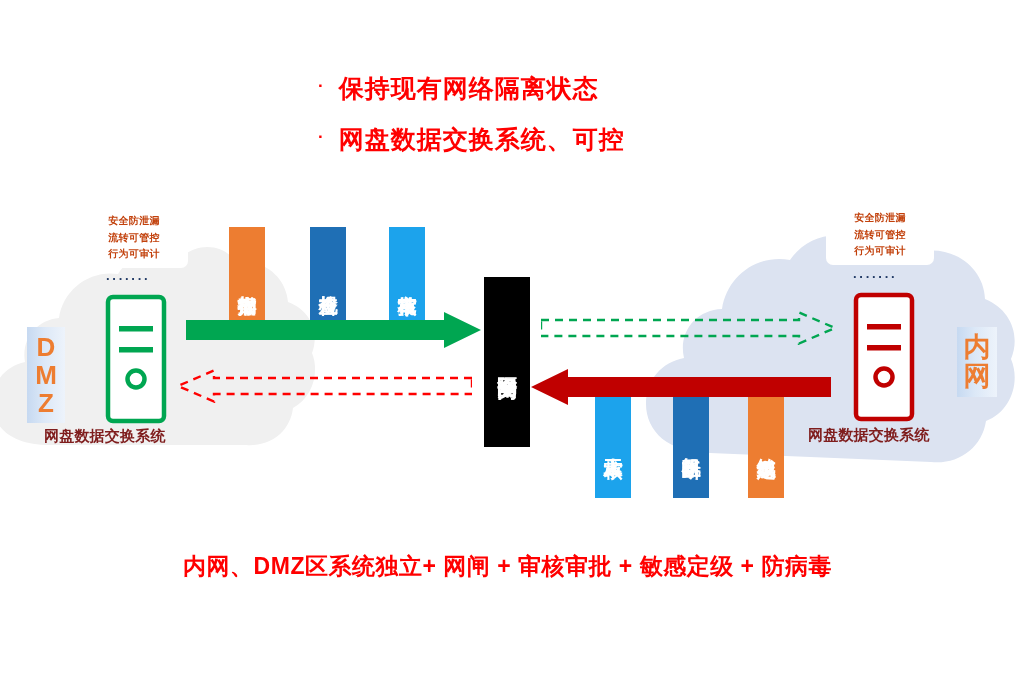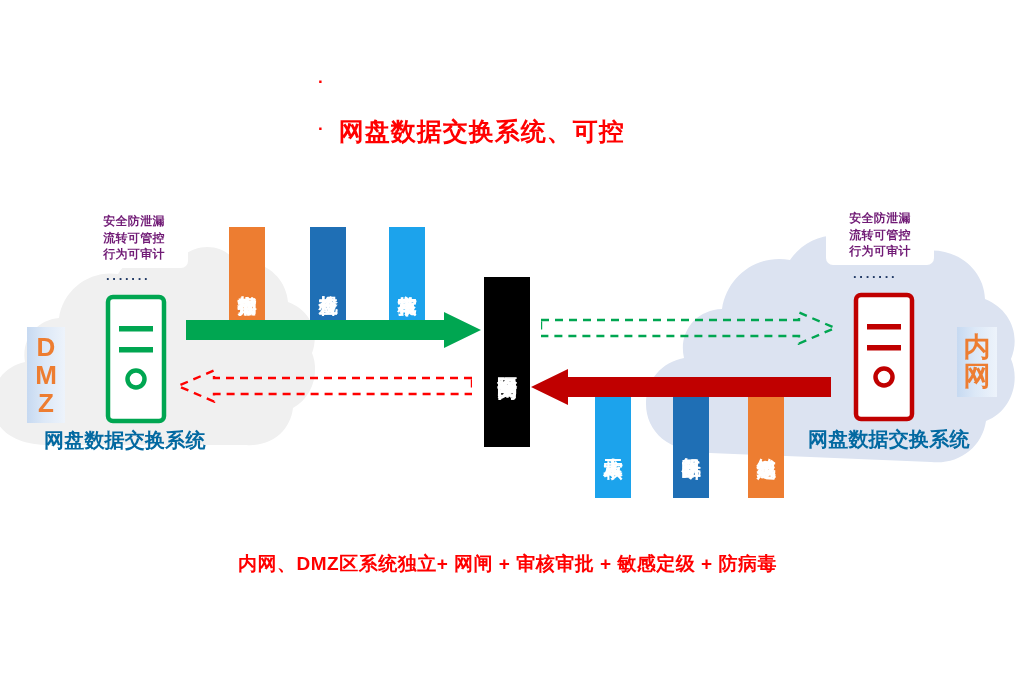--- a/index.html
+++ b/index.html
@@ -32,21 +32,21 @@
   
   .callout{
     position:absolute;width:108px;
     background:#ffffff;border-radius:7px;
     padding:6px 4px 5px 4px;
     box-sizing:border-box;
     text-align:center;
     z-index:6;
   }
   .callout .line{
-    color:#701a75;font-weight:bold;font-size:12px;
+    color:#c2410c;font-weight:bold;font-size:10px;
     line-height:16.5px;letter-spacing:0.3px;white-space:nowrap;
   }
   .dots{
     position:absolute;z-index:6;
     color:#1F3864;font-size:13px;font-weight:bold;
     letter-spacing:2px;line-height:1;
   }
 
   
   .server{position:absolute;z-index:6;}
@@ -57,21 +57,21 @@
     background:linear-gradient(to right,#C6D9F1 0%,#DCE8F7 45%,#EDF3FB 100%);
     display:flex;flex-direction:column;
     align-items:center;justify-content:center;
     color:#ED7D31;font-weight:bold;
   }
   .zonebox span{line-height:1.08;}
 
   
   .caption{
     position:absolute;z-index:6;
-    color:#0369a1;font-weight:bold;font-size:20px;
+    color:#7f1d1d;font-weight:bold;font-size:15px;
     white-space:nowrap;letter-spacing:0.2px;
   }
 
   
   .vbar{
     position:absolute;z-index:7;
     display:flex;flex-direction:column;
     align-items:center;justify-content:center;
     color:#ffffff;font-weight:bold;font-size:19px;
     line-height:1.18;letter-spacing:0.5px;
@@ -89,32 +89,33 @@
   }
 
   
   .arrow{position:absolute;z-index:8;}
   .arrow svg{display:block;}
 
   
   .footer{
     position:absolute;left:0;top:551px;width:1015px;
     text-align:center;
-    color:#FF0000;font-weight:bold;font-size:19px;
+    color:#FF0000;font-weight:bold;font-size:23px;
     letter-spacing:0.5px;white-space:nowrap;
   }
 </style>
 </head>
 <body>
 
 <div class="stage">
 
   <div class="bullets">
     <div class="bullet">
       <span class="dot">·</span>
+      <span>保持现有网络隔离状态</span>
     </div>
     <div class="bullet">
       <span class="dot">·</span>
       <span>网盘数据交换系统、可控</span>
     </div>
   </div>
 
   <div class="cloud" style="left:-10px;top:240px;">
     <svg width="330" height="225" viewBox="0 0 330 225">
       <path fill="#F0F0F0" d="

